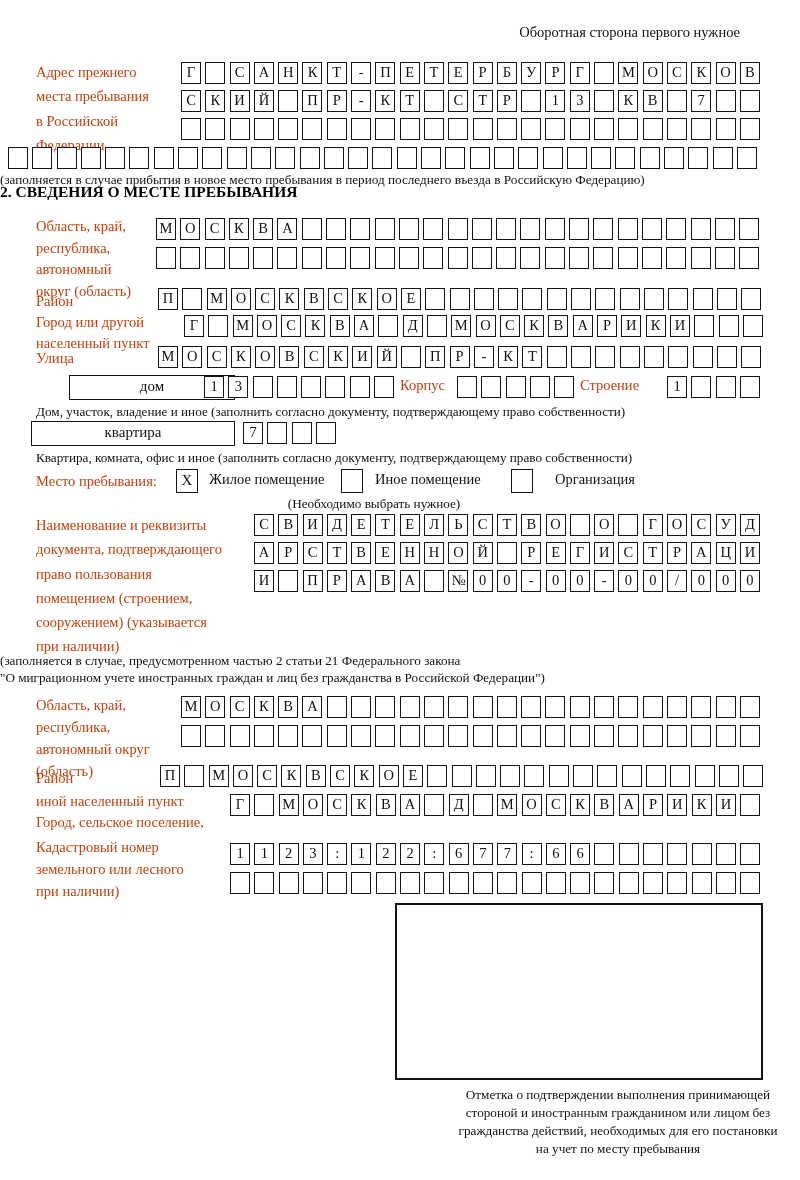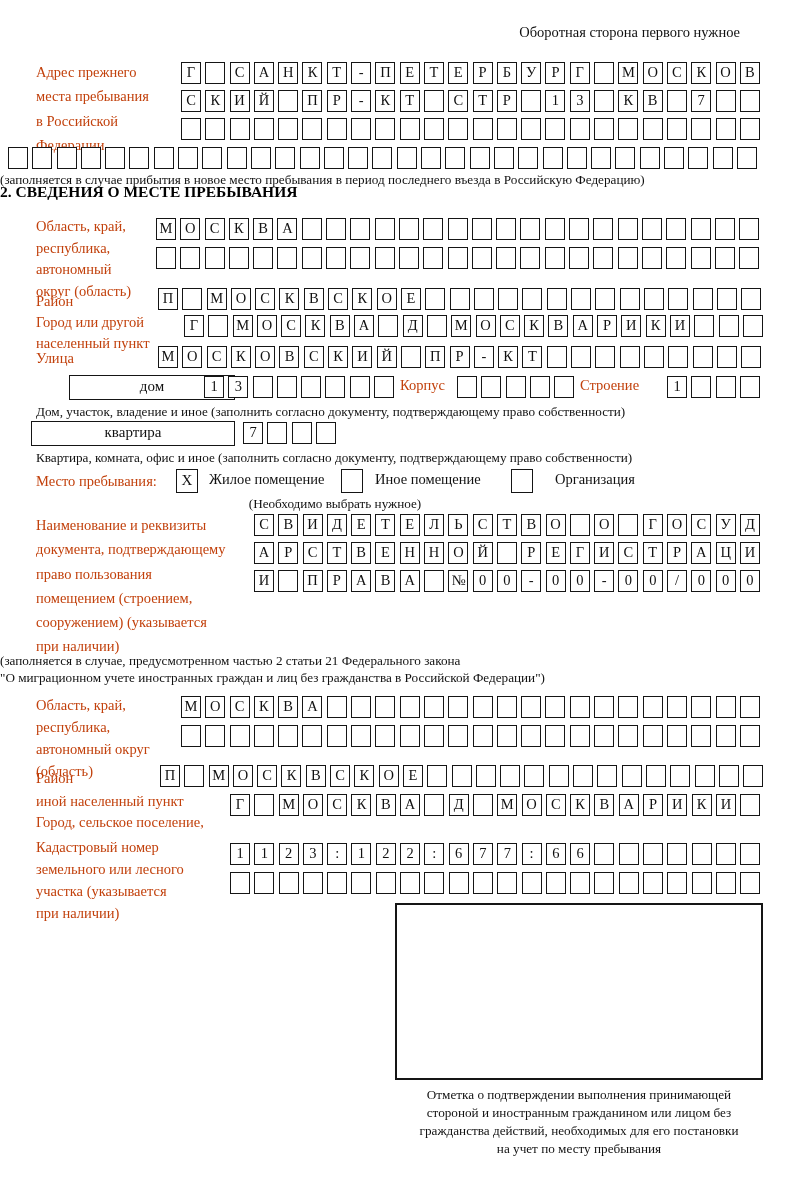--- a/index.html
+++ b/index.html
@@ -18,21 +18,21 @@
   .cap{font-size:13.2px;color:#111;line-height:17px;}
   .centerfull{left:0;width:800px;}
   .hdr{font-weight:bold;font-size:15.5px;color:#000;}
   .widebox{box-sizing:border-box;border:1.5px solid #151515;text-align:center;
            font-size:15px;height:25px;line-height:21px;}
   .cb{display:inline-block;box-sizing:border-box;width:22px;height:24px;
       border:1.5px solid #151515;text-align:center;font-size:15px;line-height:20px;}
   .opt{font-size:14.5px;}
   .bigbox{box-sizing:border-box;border:2px solid #151515;background:#fff;}
   .tright{text-align:right;}
-  .tcenter{text-align:center;}
+  .tcenter{text-align:center;padding-left:39px;}
 </style>
 </head>
 <body>
 
 <div class="page">
 
   <div class="abs tright" style="left:400px;top:24px;width:340px;font-size:14.5px;">Оборотная сторона первого нужное</div>
 
   <div class="abs lbl lh24" style="left:36px;top:60px;width:150px;">
       <div>Адрес прежнего</div>
@@ -85,21 +85,21 @@
   <span class="abs cb" style="left:176px;top:469px;">X</span>
   <div class="abs opt" style="left:209px;top:471px;">Жилое помещение</div>
   <span class="abs cb" style="left:341px;top:469px;"></span>
   <div class="abs opt" style="left:375px;top:471px;">Иное помещение</div>
   <span class="abs cb" style="left:511px;top:469px;"></span>
   <div class="abs opt" style="left:555px;top:471px;">Организация</div>
   <div class="abs cap tcenter" style="left:0px;top:495px;width:670px;">(Необходимо выбрать нужное)</div>
 
   <div class="abs lbl lh24" style="left:36px;top:513px;width:215px;">
       <div>Наименование и реквизиты</div>
-      <div>документа, подтверждающему</div>
+      <div>документа, подтверждающего</div>
       <div>право пользования</div>
       <div>помещением (строением,</div>
       <div>сооружением) (указывается</div>
       <div>при наличии)</div>
     </div>
   <div class="abs grid" style="left:254px;top:514px;"><span class="cell">С</span><span class="cell">В</span><span class="cell">И</span><span class="cell">Д</span><span class="cell">Е</span><span class="cell">Т</span><span class="cell">Е</span><span class="cell">Л</span><span class="cell">Ь</span><span class="cell">С</span><span class="cell">Т</span><span class="cell">В</span><span class="cell">О</span><span class="cell"></span><span class="cell">О</span><span class="cell"></span><span class="cell">Г</span><span class="cell">О</span><span class="cell">С</span><span class="cell">У</span><span class="cell">Д</span></div>
   <div class="abs grid" style="left:254px;top:542px;"><span class="cell">А</span><span class="cell">Р</span><span class="cell">С</span><span class="cell">Т</span><span class="cell">В</span><span class="cell">Е</span><span class="cell">Н</span><span class="cell">Н</span><span class="cell">О</span><span class="cell">Й</span><span class="cell"></span><span class="cell">Р</span><span class="cell">Е</span><span class="cell">Г</span><span class="cell">И</span><span class="cell">С</span><span class="cell">Т</span><span class="cell">Р</span><span class="cell">А</span><span class="cell">Ц</span><span class="cell">И</span></div>
   <div class="abs grid" style="left:254px;top:570px;"><span class="cell">И</span><span class="cell"></span><span class="cell">П</span><span class="cell">Р</span><span class="cell">А</span><span class="cell">В</span><span class="cell">А</span><span class="cell"></span><span class="cell">№</span><span class="cell">0</span><span class="cell">0</span><span class="cell">-</span><span class="cell">0</span><span class="cell">0</span><span class="cell">-</span><span class="cell">0</span><span class="cell">0</span><span class="cell">/</span><span class="cell">0</span><span class="cell">0</span><span class="cell">0</span></div>
 
   <div class="abs cap centerfull" style="top:652px;">(заполняется в случае, предусмотренном частью 2 статьи 21 Федерального закона</div>
@@ -119,21 +119,20 @@
 
   <div class="abs lbl lh21" style="left:36px;top:791px;width:190px;">
       <div>иной населенный пункт</div>
       <div>Город, сельское поселение,</div>
     </div>
   <div class="abs grid" style="left:230px;top:794px;"><span class="cell">Г</span><span class="cell"></span><span class="cell">М</span><span class="cell">О</span><span class="cell">С</span><span class="cell">К</span><span class="cell">В</span><span class="cell">А</span><span class="cell"></span><span class="cell">Д</span><span class="cell"></span><span class="cell">М</span><span class="cell">О</span><span class="cell">С</span><span class="cell">К</span><span class="cell">В</span><span class="cell">А</span><span class="cell">Р</span><span class="cell">И</span><span class="cell">К</span><span class="cell">И</span><span class="cell"></span></div>
 
   <div class="abs lbl lh22" style="left:36px;top:836px;width:180px;">
       <div>Кадастровый номер</div>
       <div>земельного или лесного</div>
-      <div>участка (указывается</div>
       <div>при наличии)</div>
     </div>
   <div class="abs grid" style="left:230px;top:843px;"><span class="cell">1</span><span class="cell">1</span><span class="cell">2</span><span class="cell">3</span><span class="cell">:</span><span class="cell">1</span><span class="cell">2</span><span class="cell">2</span><span class="cell">:</span><span class="cell">6</span><span class="cell">7</span><span class="cell">7</span><span class="cell">:</span><span class="cell">6</span><span class="cell">6</span><span class="cell"></span><span class="cell"></span><span class="cell"></span><span class="cell"></span><span class="cell"></span><span class="cell"></span><span class="cell"></span></div>
   <div class="abs grid" style="left:230px;top:872px;"><span class="cell"></span><span class="cell"></span><span class="cell"></span><span class="cell"></span><span class="cell"></span><span class="cell"></span><span class="cell"></span><span class="cell"></span><span class="cell"></span><span class="cell"></span><span class="cell"></span><span class="cell"></span><span class="cell"></span><span class="cell"></span><span class="cell"></span><span class="cell"></span><span class="cell"></span><span class="cell"></span><span class="cell"></span><span class="cell"></span><span class="cell"></span><span class="cell"></span></div>
 
   <div class="abs bigbox" style="left:395px;top:903px;width:368px;height:177px;"></div>
   <div class="abs cap tcenter" style="left:339px;top:1086px;width:480px;line-height:18px;">
       <div>Отметка о подтверждении выполнения принимающей</div>
       <div>стороной и иностранным гражданином или лицом без</div>
       <div>гражданства действий, необходимых для его постановки</div>

